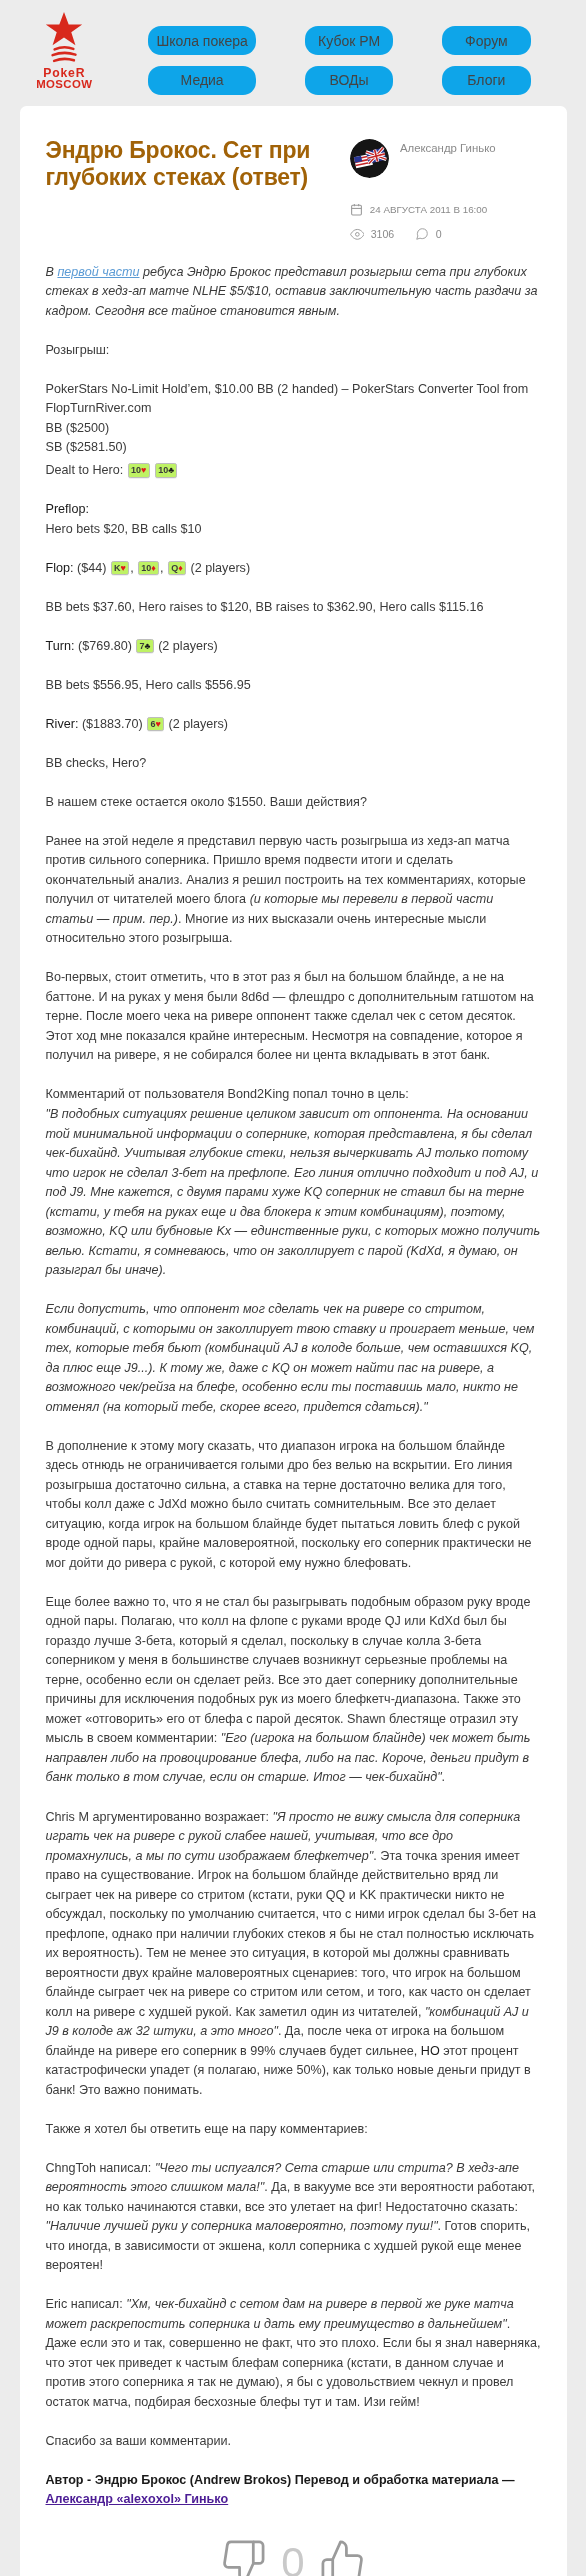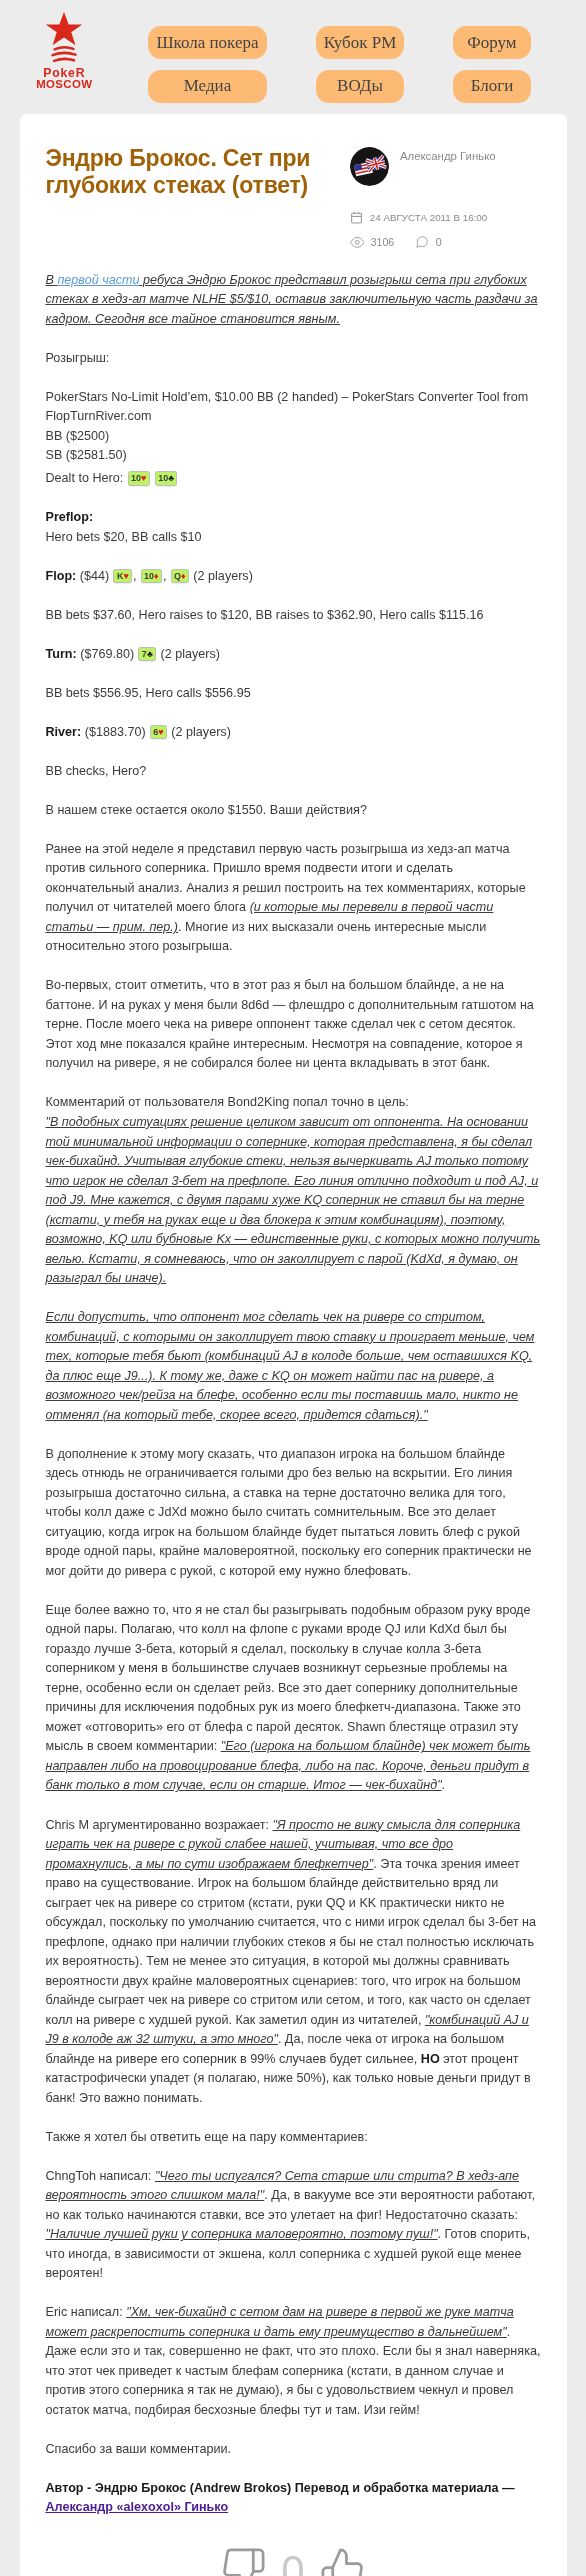--- a/index.html
+++ b/index.html
@@ -14,23 +14,23 @@
   .site-header { display: flex; align-items: flex-start; padding: 11.4px 19.5px 6.5px 16.3px; }
   .logo { width: 96px; text-align: center; color: #d8281c; }
   .logo svg { display: block; margin: 0 auto; }
   .logo-text { font-weight: bold; font-size: 12.2px; line-height: 1.0; letter-spacing: 0.8px; margin-top: 1.6px; }
   .logo-text .l2 { font-size: 11.4px; letter-spacing: 0.4px; }
   .nav-grid {
     flex: 1; display: grid; grid-template-columns: repeat(3, 1fr);
     gap: 10.6px 49px; margin: 14.7px 36px 0 36px;
   }
   .nav-btn {
-    background: #fdba74; border: none; border-radius: 13px;
-    padding: 6.5px 8.1px; font-size: 17px; color: #444; text-align: center;
-    font-family: Liberation Serif, serif; cursor: pointer; white-space: nowrap;
+    background: #0ea5e9; border: none; border-radius: 13px;
+    padding: 6.5px 8.1px; font-size: 14px; color: #444; text-align: center;
+    font-family: Liberation Sans, sans-serif; cursor: pointer; white-space: nowrap;
   }
   
   .card {
     background: #ffffff; border-radius: 6.5px; margin: 4.9px 19.5px 0 19.5px;
     padding: 31px 26px 28px 26px;
   }
   .card-head { display: flex; justify-content: space-between; }
   .page-title {
     font-size: 23px; font-weight: 800; color: #a16207; line-height: 1.18;
     max-width: 269px; letter-spacing: -0.2px;
@@ -41,22 +41,22 @@
   .author-name { font-size: 11.4px; color: #8a8a8a; margin: 3.3px 0 0 11.4px; line-height: 1.2; }
   .meta-row { display: flex; align-items: center; margin-top: 25px; color: #8a8a8a; font-size: 9.8px; }
   .meta-row svg { margin-right: 7.3px; flex-shrink: 0; }
   .stats-row { display: flex; align-items: center; margin-top: 11.4px; color: #8a8a8a; font-size: 10.6px; }
   .stat { display: flex; align-items: center; margin-right: 21px; }
   .stat svg { margin-right: 6.5px; }
   
   .article-body { margin-top: 21px; }
   .para { font-size: 12.6px; line-height: 1.55; margin-bottom: 19.5px; color: #3b3b3b; }
   .para.tight { margin-bottom: 3.3px; }
-  .para.italic, .i { font-style: italic; text-decoration: underline; }
-  .b { font-weight: bold; color: #1a1a1a; }
+  .para.italic, .i { font-style: italic; }
+  .b { font-weight: normal; color: #1a1a1a; }
   .inline-link { color: #5b9bd5; text-decoration: underline; }
   .card-badge {
     display: inline-block; background: #bef264; border: 0.8px solid #bdbdbd; border-radius: 2.4px;
     padding: 0 2.4px; margin: 0 0.8px; font-size: 9px; font-weight: bold; line-height: 12.2px;
     vertical-align: 0.8px; box-shadow: 0 0.8px 0 rgba(0,0,0,.08);
   }
   .card-badge .suit.red { color: #e01818; }
   .card-badge .suit.blk { color: #1a1a1a; }
   .author-footer { font-weight: bold; color: #1a1a1a; }
   .author-footer a { color: #4c1d95; font-weight: bold; }

